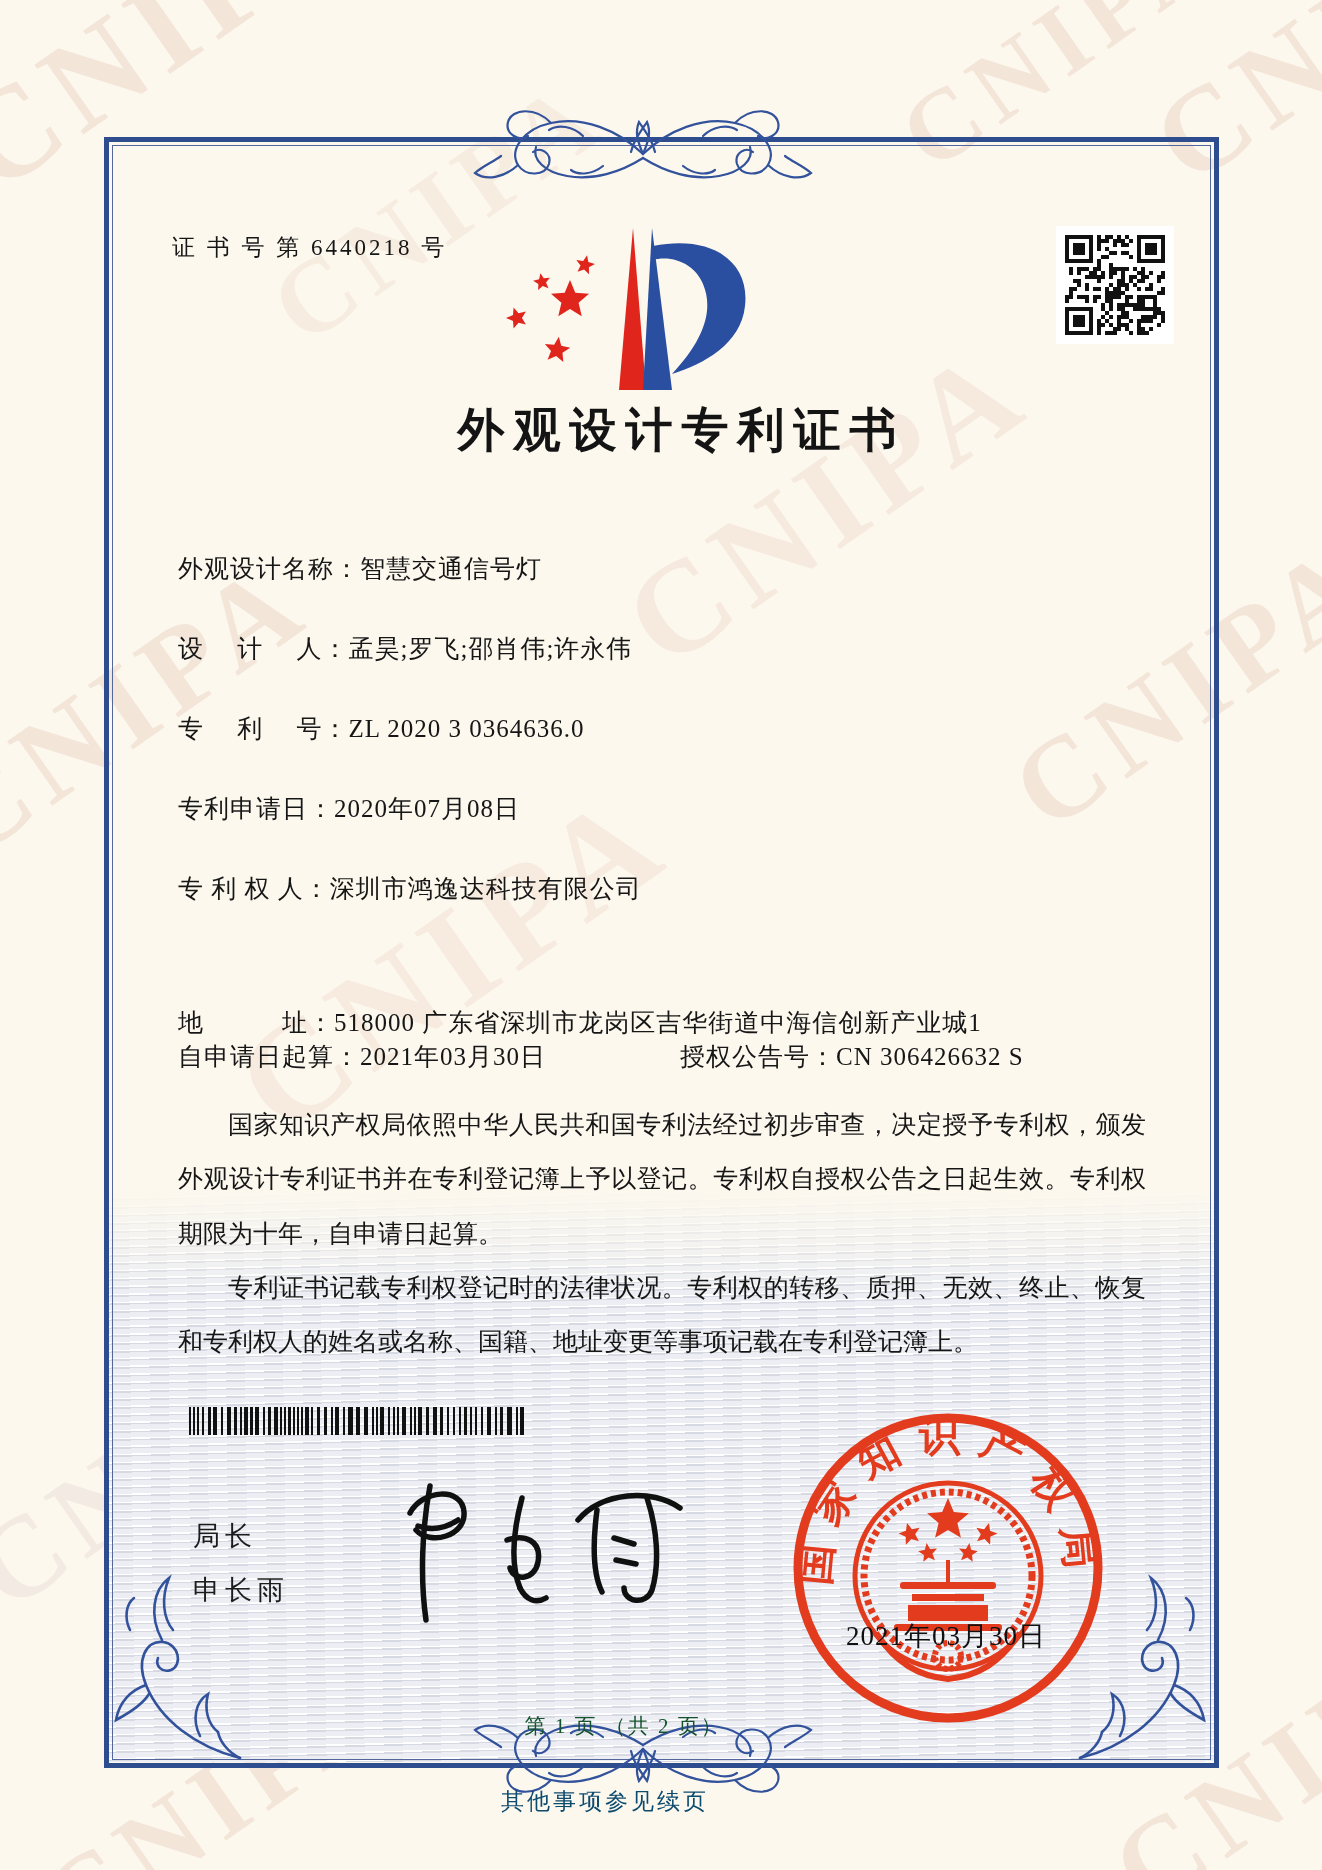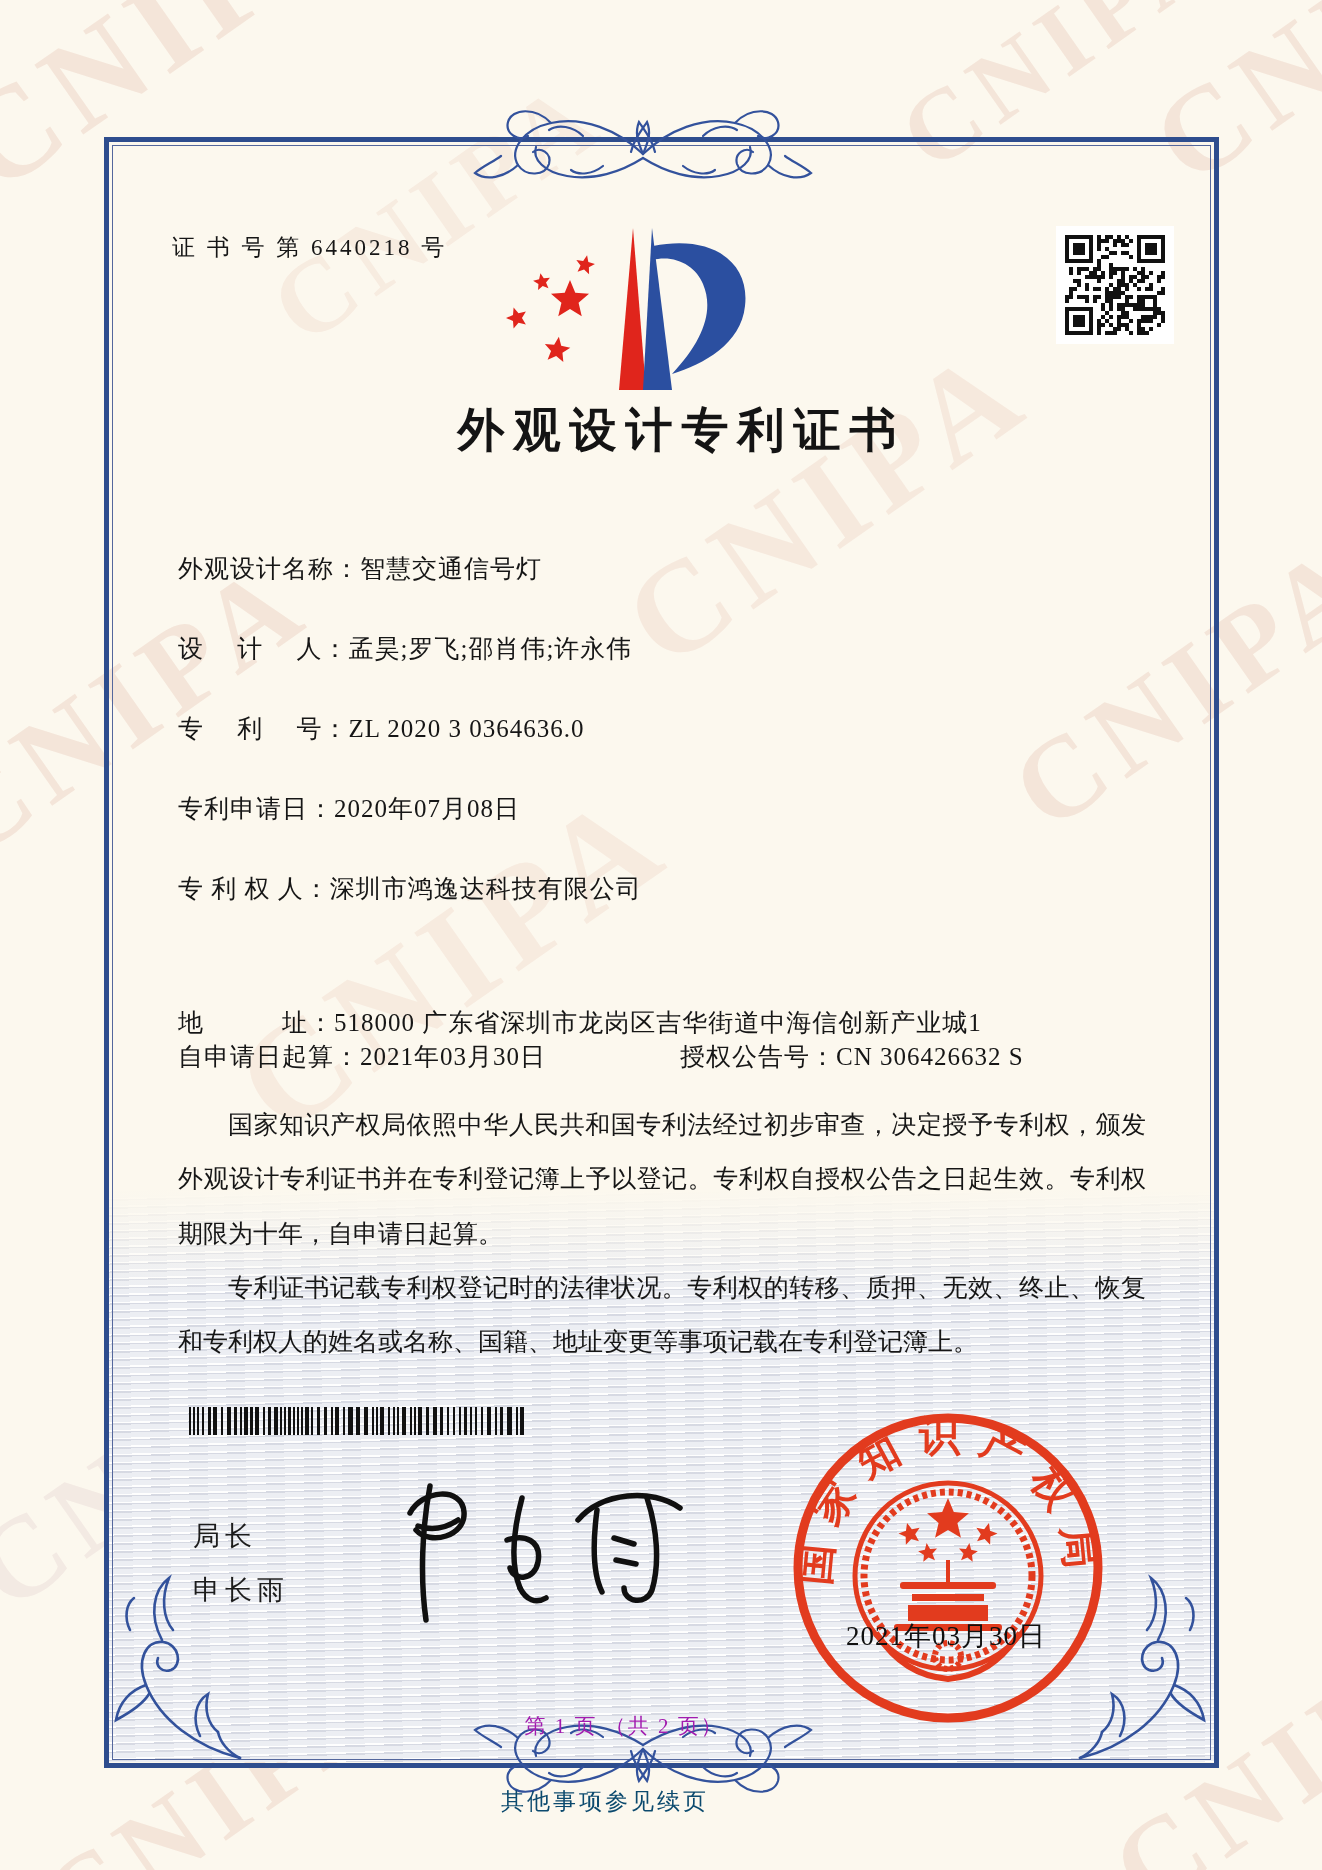--- a/index.html
+++ b/index.html
@@ -46,21 +46,21 @@
              font-size:27px;font-weight:500;letter-spacing:5px;color:#1c1c1c;}
   .sig-name{position:absolute;z-index:5;left:193px;top:1572px;font-family:Liberation Sans, sans-serif;
             font-size:27px;font-weight:500;letter-spacing:5px;color:#1c1c1c;}
   .signature{position:absolute;z-index:6;left:402px;top:1468px;}
   .seal{position:absolute;z-index:5;left:788px;top:1408px;}
   .seal-date{position:absolute;z-index:7;left:836px;top:1618px;width:220px;text-align:center;
              font-size:27px;letter-spacing:1px;color:#101010;white-space:nowrap;}
 
   
   .page-info{position:absolute;z-index:5;left:104px;top:1712px;width:1040px;text-align:center;
-             font-size:21px;color:#a21caf;letter-spacing:2px;white-space:pre;}
+             font-size:21px;color:#14532d;letter-spacing:2px;white-space:pre;}
   .cont-note{position:absolute;z-index:5;left:180px;top:1786px;width:850px;text-align:center;
              font-size:23px;letter-spacing:3px;color:#0c4a6e;}
 </style>
 </head>
 <body>
 
 <svg width="0" height="0" style="position:absolute">
   <defs>
     <polygon id="star" points="0,-10 2.64,-3.64 9.51,-3.09 4.28,1.39 5.88,8.09 0,4.5 -5.88,8.09 -4.28,1.39 -9.51,-3.09 -2.64,-3.64"></polygon>
     <g id="flourL" stroke="#33529c" fill="none" stroke-width="2.2" stroke-linecap="round">

